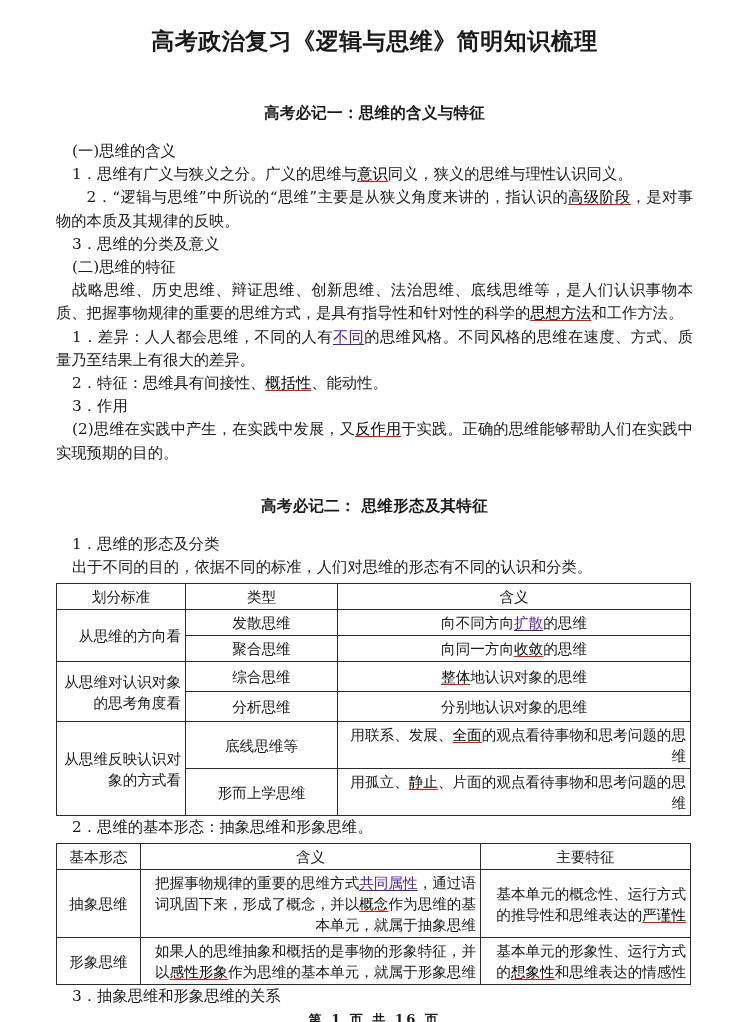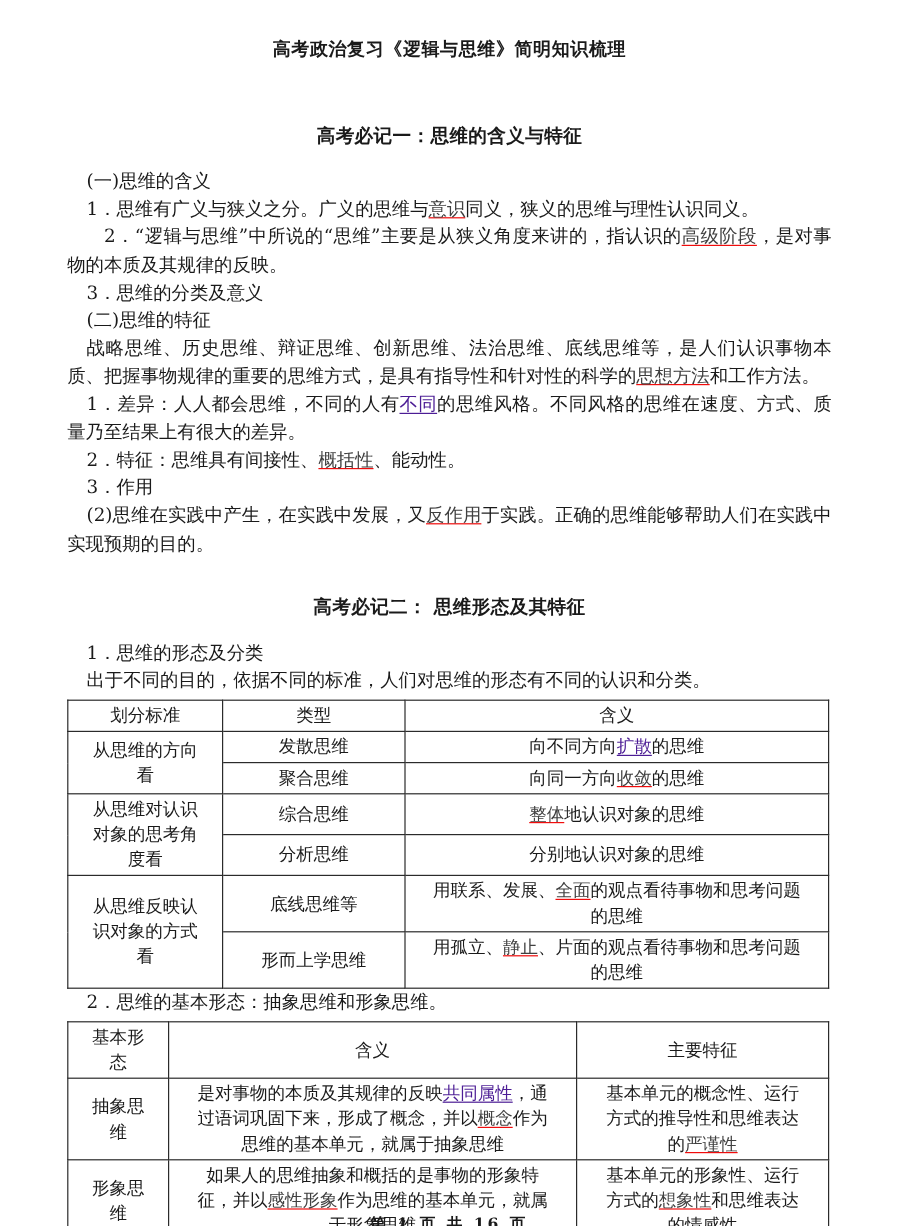--- a/index.html
+++ b/index.html
@@ -18,21 +18,21 @@
   .page {
     position: relative;
     width: 749px;
     height: 1022px;
     box-sizing: border-box;
     padding: 0 56px;
   }
   
   .doc-title {
     text-align: center;
-    font-size: 15px;
+    font-size: 23px;
     font-weight: bold;
     letter-spacing: 0.5px;
     margin: 24px 0 0 0;
     line-height: 34px;
     font-family: "DejaVu Serif", "Liberation Serif", serif;
   }
   
   .section-head {
     text-align: center;
     font-size: 15.5px;
@@ -50,42 +50,42 @@
     line-height: 23.2px;
     margin: 0;
     text-align: justify;
     text-justify: inter-ideograph;
     letter-spacing: 0px;
   }
   p.indent { text-indent: 2em; }
   p.indent1 { text-indent: 1.05em; }
 
   
-  .red  { color: #404040; text-decoration: underline; text-decoration-color: #f10c0c; text-underline-offset: 2px; }
+  .red  { color: #000000; text-decoration: underline; text-decoration-color: #f10c0c; text-underline-offset: 2px; }
   .uline{ color: #4c1d95; text-decoration: underline; text-underline-offset: 2px; }
 
   
   table.grid {
     border-collapse: collapse;
     width: 634px;
     margin: 4px 0 0 0;
     table-layout: fixed;
     font-size: 14.6px;
     line-height: 21px;
   }
   table.grid td, table.grid th {
     border: 1px solid #2b2b2b;
-    padding: 2px 18px;
+    padding: 2px 4px;
     vertical-align: middle;
     font-weight: normal;
   }
   .t1 { margin-top: 3px; }
   .t2 { margin-top: 2px; }
   .c  { text-align: center; }
-  .l  { text-align: center; }
+  .l  { text-align: right; }
   .tall { height: 25px; }
 
   
   .t1 col.c1 { width: 129px; }
   .t1 col.c2 { width: 152px; }
   .t1 col.c3 { width: 353px; }
 
   
   .t2 col.d1 { width: 84px; }
   .t2 col.d2 { width: 340px; }
@@ -198,21 +198,21 @@
         </colgroup>
       <tbody>
         <tr>
           <td class="c">基本形态</td>
           <td class="c">含义</td>
           <td class="c">主要特征</td>
         </tr>
 
         <tr>
           <td class="c">抽象思维</td>
-          <td class="l cellpad"><span>是对事物的本质及其规律的反映</span><span class="uline">共同属性</span><span>，通过语词巩固下来，形成了概念，并以</span><span class="red">概念</span><span>作为思维的基本单元，就属于抽象思维</span></td>
+          <td class="l cellpad"><span>把握事物规律的重要的思维方式</span><span class="uline">共同属性</span><span>，通过语词巩固下来，形成了概念，并以</span><span class="red">概念</span><span>作为思维的基本单元，就属于抽象思维</span></td>
           <td class="l cellpad"><span>基本单元的概念性、运行方式的推导性和思维表达的</span><span class="red">严谨性</span><span></span></td>
         </tr>
 
         <tr>
           <td class="c">形象思维</td>
           <td class="l cellpad"><span>如果人的思维抽象和概括的是事物的形象特征，并以</span><span class="red">感性形象</span><span>作为思维的基本单元，就属于形象思维</span></td>
           <td class="l cellpad"><span>基本单元的形象性、运行方式的</span><span class="red">想象性</span><span>和思维表达的情感性</span></td>
         </tr>
       </tbody>
     </table>

